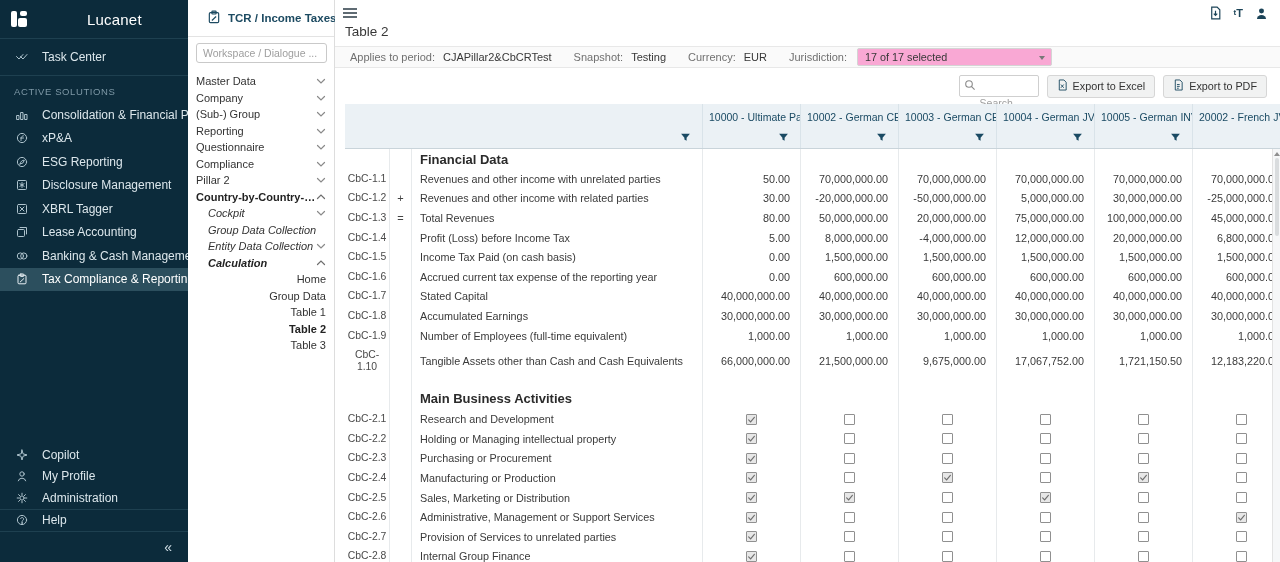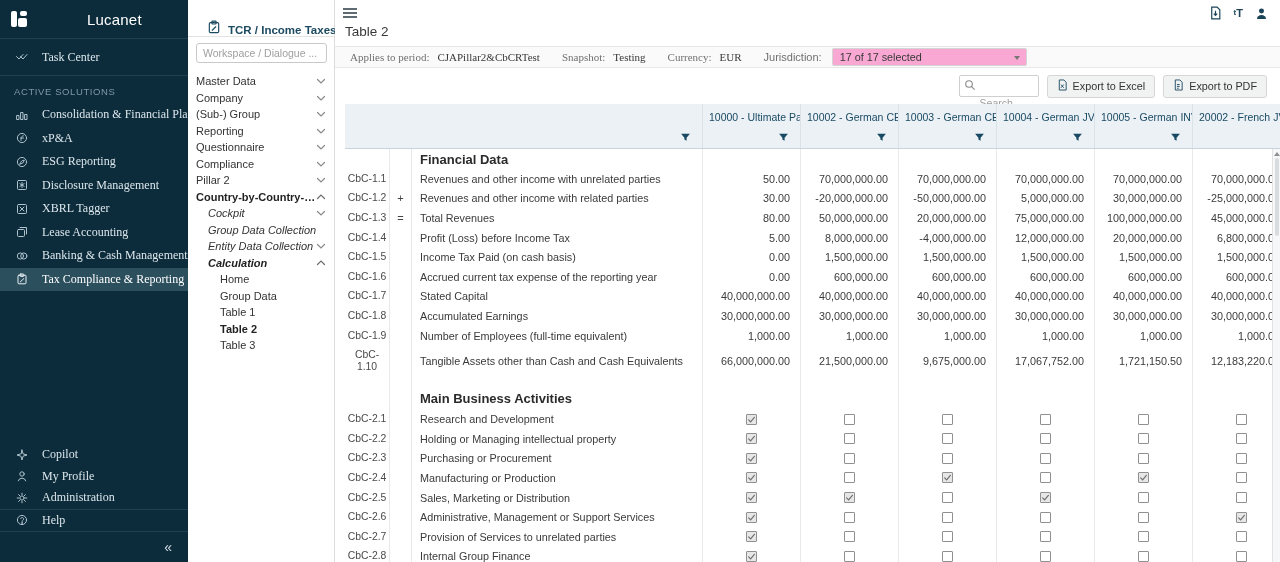--- a/index.html
+++ b/index.html
@@ -8,57 +8,57 @@
 
   
   .sidebar { position:relative; width:188px; height:562px; background:#0c2b3b; color:#dce7ec; flex:0 0 188px; }
   .logo-row { display:flex; align-items:center; height:38px; padding-left:9px;gap:48px; }
   .logo-mark { position:relative; width:20px; height:20px; display:inline-block; }
   .lm-a { position:absolute; left:2px; top:2px; width:6px; height:16px; background:#fff; border-radius:2px; }
   .lm-b { position:absolute; left:9px; top:9px; width:9px; height:9px; background:#fff; border-radius:2px; }
   .lm-c { position:absolute; left:11px; top:2px; width:7px; height:5px; background:#fff; border-radius:2px; }
   .logo-text { margin-left:10px; font-size:15px; color:#fff; letter-spacing:.2px; }
   .sb-divider { height:1px; background:#1e4050; }
-  .sb-item { display:flex; align-items:center; height:23.5px; padding-left:14px; font-size:12px; color:#dce7ec; cursor:pointer; white-space:nowrap;font-family:Liberation Serif, serif; }
+  .sb-item { display:flex; align-items:center; height:23.5px; padding-left:14px; font-size:12px; color:#dce7ec; cursor:pointer; white-space:nowrap; }
   .sb-item .ic { width:16px; height:14px; margin-right:12px; display:inline-flex; align-items:center; justify-content:center; color:#aec3cd; flex:0 0 16px; }
   .sb-item.selected { background:#2c4f5e; color:#ffffff; }
   .sb-item.selected .ic { color:#e9f1f5; }
   .sb-task { height:30px; margin:3px 0; }
   .sb-section { padding:10px 14px 6px 14px; font-size:9.5px; letter-spacing:.6px; color:#7e98a6; }
   .sb-footer { position:absolute; bottom:0; left:0; width:100%; }
   .sb-footer .sb-item { height:21.5px; }
   .sb-help { height:27px; }
   .sb-collapse { display:flex; justify-content:flex-end; align-items:center; height:30px; padding-right:16px; font-size:14px; color:#cfdde4; cursor:pointer; }
 
   
   .tree { width:147px; flex:0 0 147px; height:562px; background:#fff; border-right:1px solid #ddd; position:relative; font-size:11px; color:#333; }
-  .tree-head { display:flex; align-items:flex-end; height:37px; padding-left:19px; border-bottom:1px solid #e3e3e3; margin:0 0 0 0; }
+  .tree-head { display:flex; align-items:center; height:37px; padding-left:19px; border-bottom:1px solid #e3e3e3; margin:0 0 0 0; }
   .tree-head .thlabel { margin-left:7px; font-size:11.5px; font-weight:bold; color:#1c4a61; white-space:nowrap; }
   .tree-head .chev { margin-left:5px; display:inline-flex; }
   .tree-search { display:block; width:131px; height:20px; margin:6px 8px 8px 8px; border:1px solid #c9c9c9; border-radius:3px; font-size:10.5px; padding:0 6px; color:#333; font-family:"Liberation Sans",sans-serif; }
   .tree-search::placeholder { color:#9e9e9e; }
   .tree-items { padding-top:2px; }
   .tree-item { display:flex; align-items:center; height:16.5px; padding-right:8px; cursor:pointer; white-space:nowrap; }
   .tree-item .lbl { flex:1 1 auto; overflow:hidden; text-overflow:ellipsis; }
   .tree-item.bold .lbl { font-weight:bold; color:#222; }
   .tree-item .chev { flex:0 0 10px; display:inline-flex; }
-  .lv0 { padding-left:8px; } .lv1 { padding-left:20px;font-style:italic; } .lv2 { padding-left:32px; }
+  .lv0 { padding-left:8px; } .lv1 { padding-left:20px;font-style:italic; } .lv2 { padding-left:32px;text-align:right; }
 
   
   .main { position:relative; width:945px; height:562px; background:#fff; overflow:hidden; }
   .topstrip { display:flex; align-items:center; justify-content:space-between; height:20px; padding:6px 12px 0 8px; }
   .hamburger { width:14px; cursor:pointer; }
   .hamburger i { display:block; height:1.5px; background:#5f6b73; margin:2.5px 0; }
   .top-icons { display:flex; align-items:center; gap:12px; color:#1c4458; }
   .top-icons .tib { display:inline-flex; align-items:center; cursor:pointer; color:#1c4458; }
   .tT { font-weight:bold; color:#1c4458; line-height:1; }
   .tT .sm { font-size:8px; } .tT .lg { font-size:11px; }
   .page-title { margin:4px 0 7px 10px; font-size:13.5px; color:#383838; }
   .filterbar { display:flex; align-items:center; height:22px; background:#fafafa; border-top:1px solid #e8e8e8; border-bottom:1px solid #e8e8e8; padding-left:15px; font-size:11px; }
-  .fpair { display:flex; align-items:flex-start; margin-right:22px;font-family:Liberation Serif, serif; }
+  .fpair { display:flex; align-items:flex-start; margin-right:22px; }
   .fpair .flabel { color:#707070; margin-right:8px; }
   .fpair .fvalue { color:#383838; }
   .juris { display:flex; align-items:center; }
   .juris .flabel { color:#707070; margin-right:10px; }
   .jselect { position:relative; width:195px; height:18px; background:#f9a8d4; border:1px solid #d4d4d4; border-radius:2px; font-size:10.8px; color:#383838; line-height:16px; padding-left:7px; cursor:pointer; }
   .jselect .caret { position:absolute; right:6px; top:7px; width:0; height:0; border-left:3.5px solid transparent; border-right:3.5px solid transparent; border-top:4px solid #777; }
   .toolbar { display:flex; align-items:center; justify-content:flex-end; height:36px; padding-right:13px; gap:8px; }
   .searchbox { display:flex; align-items:center; width:80px; height:22px; border:1px solid #cfcfcf; border-radius:2px; padding:0 4px; background:#fff; }
   .searchbox input { border:none; outline:none; width:58px; font-size:10.5px; color:#333; margin-left:4px; font-family:"Liberation Sans",sans-serif;margin-top:34px; }
   .searchbox input::placeholder { color:#9e9e9e; }

